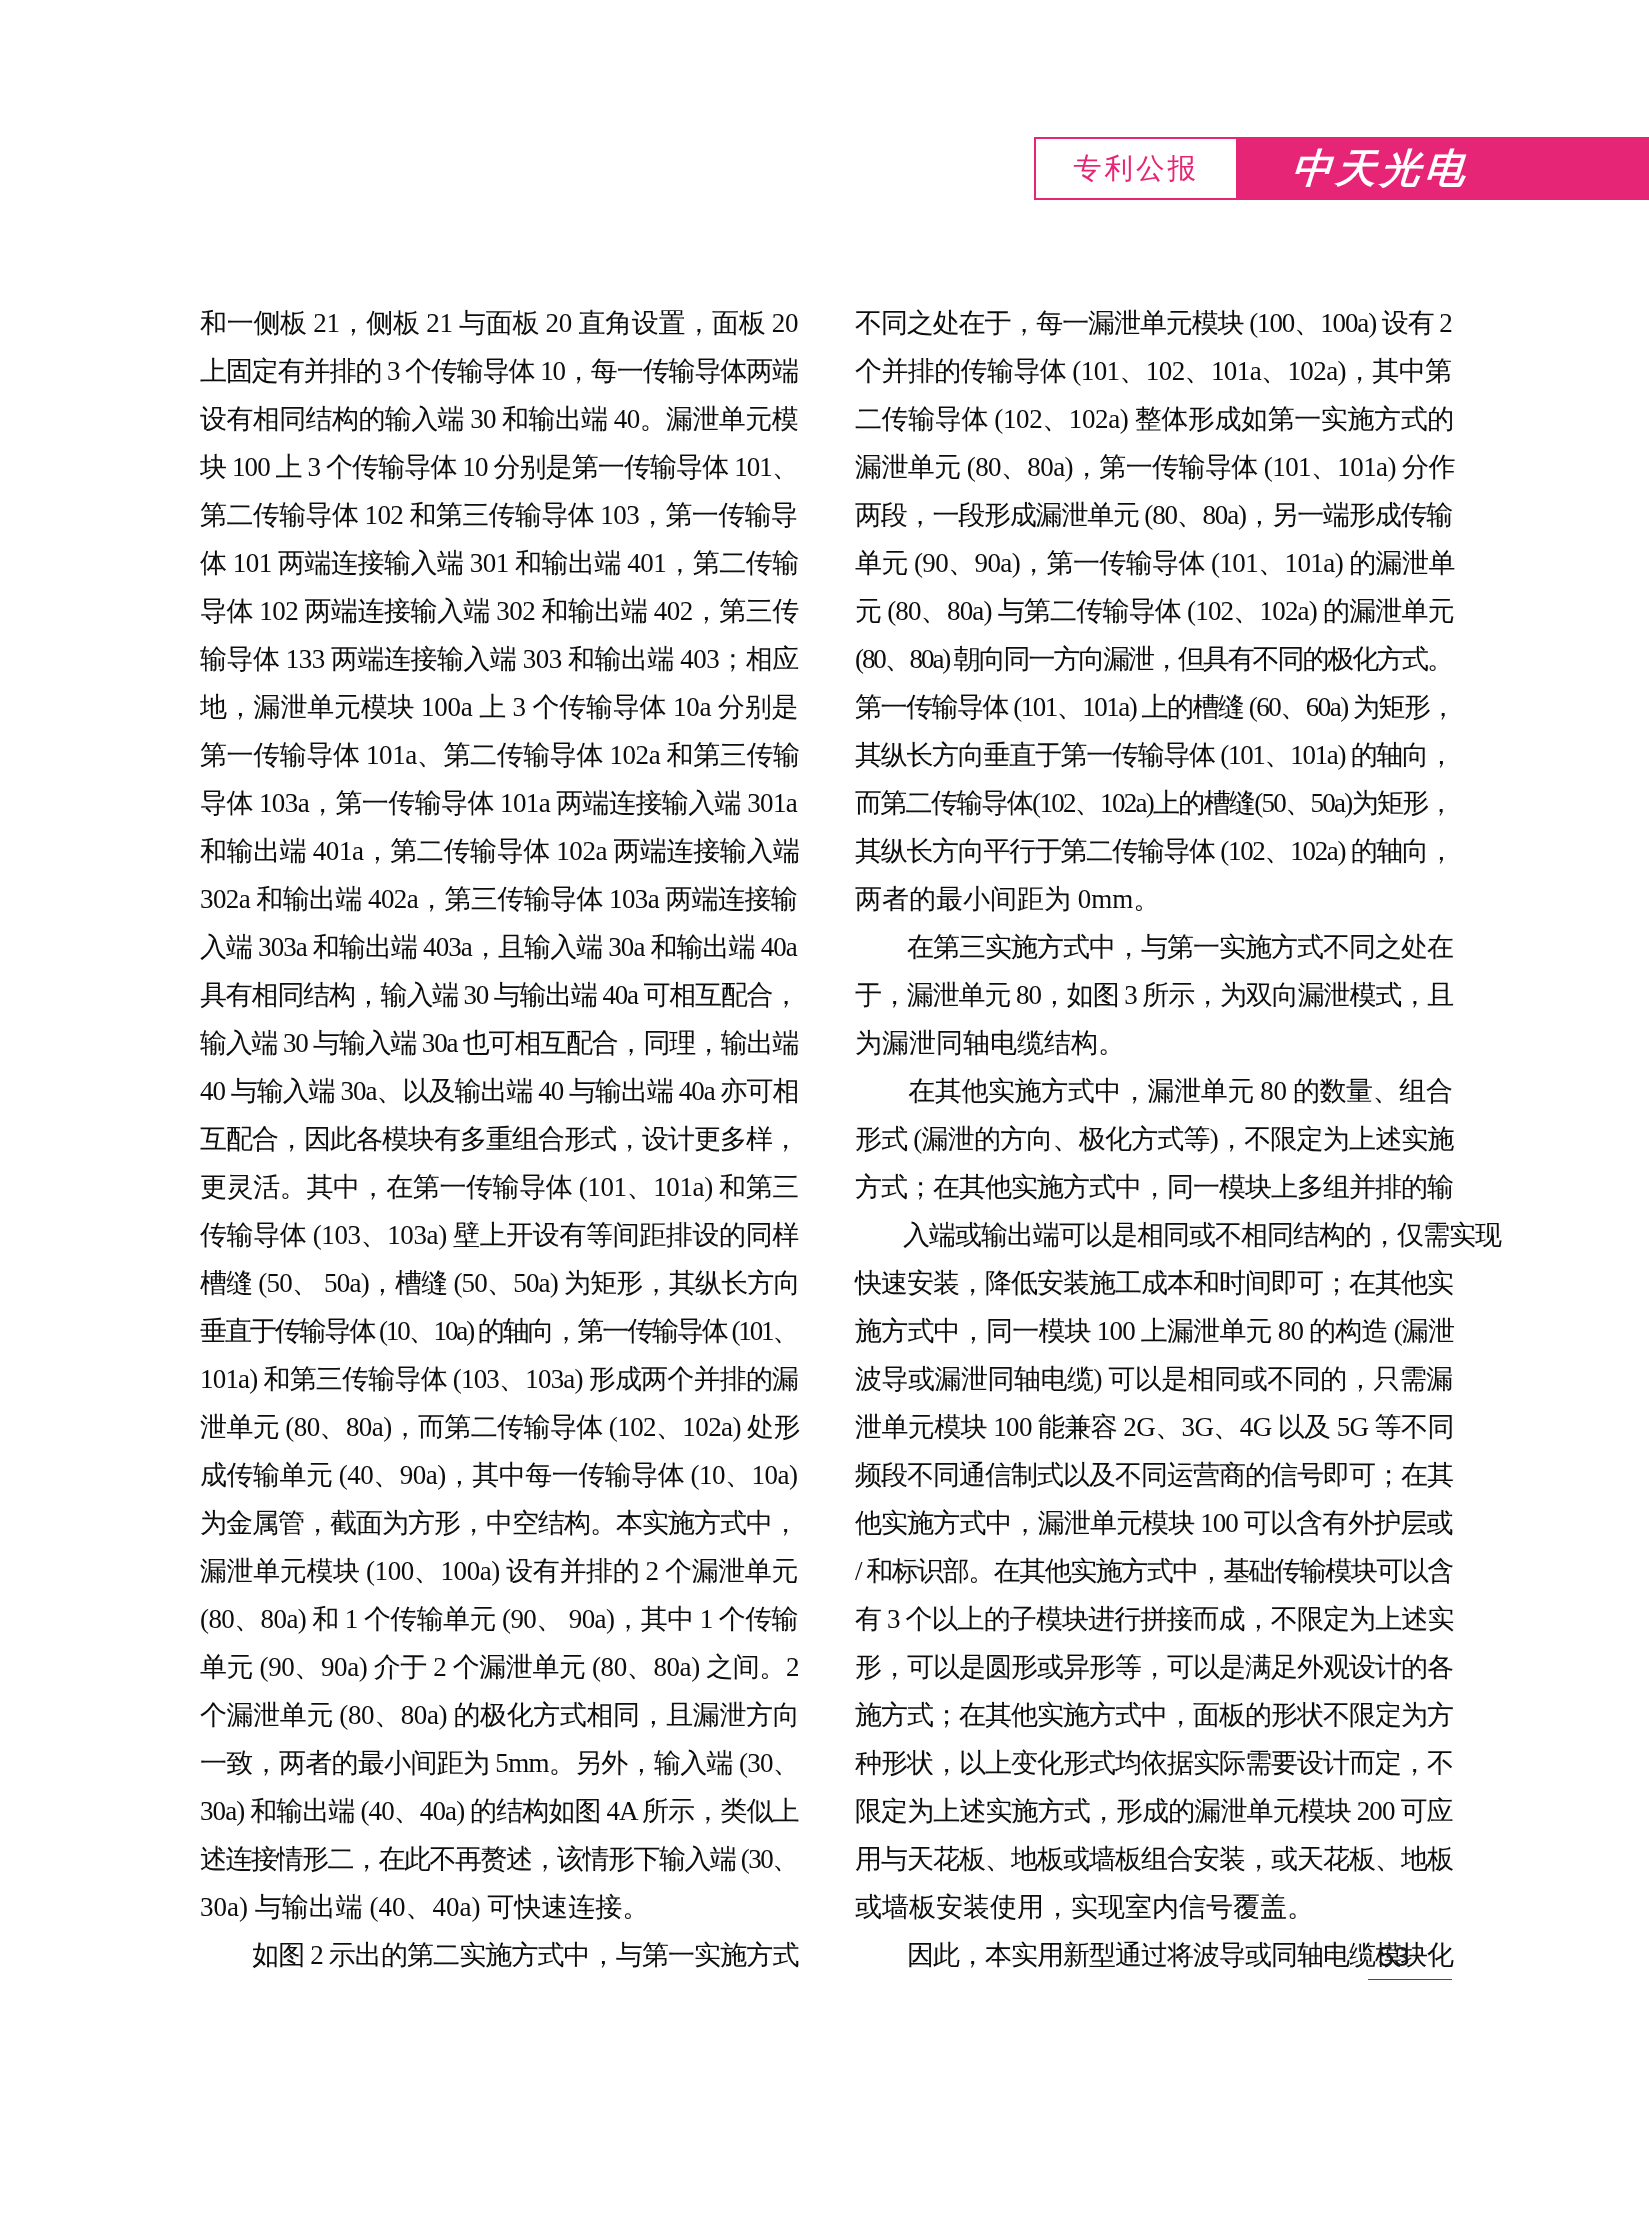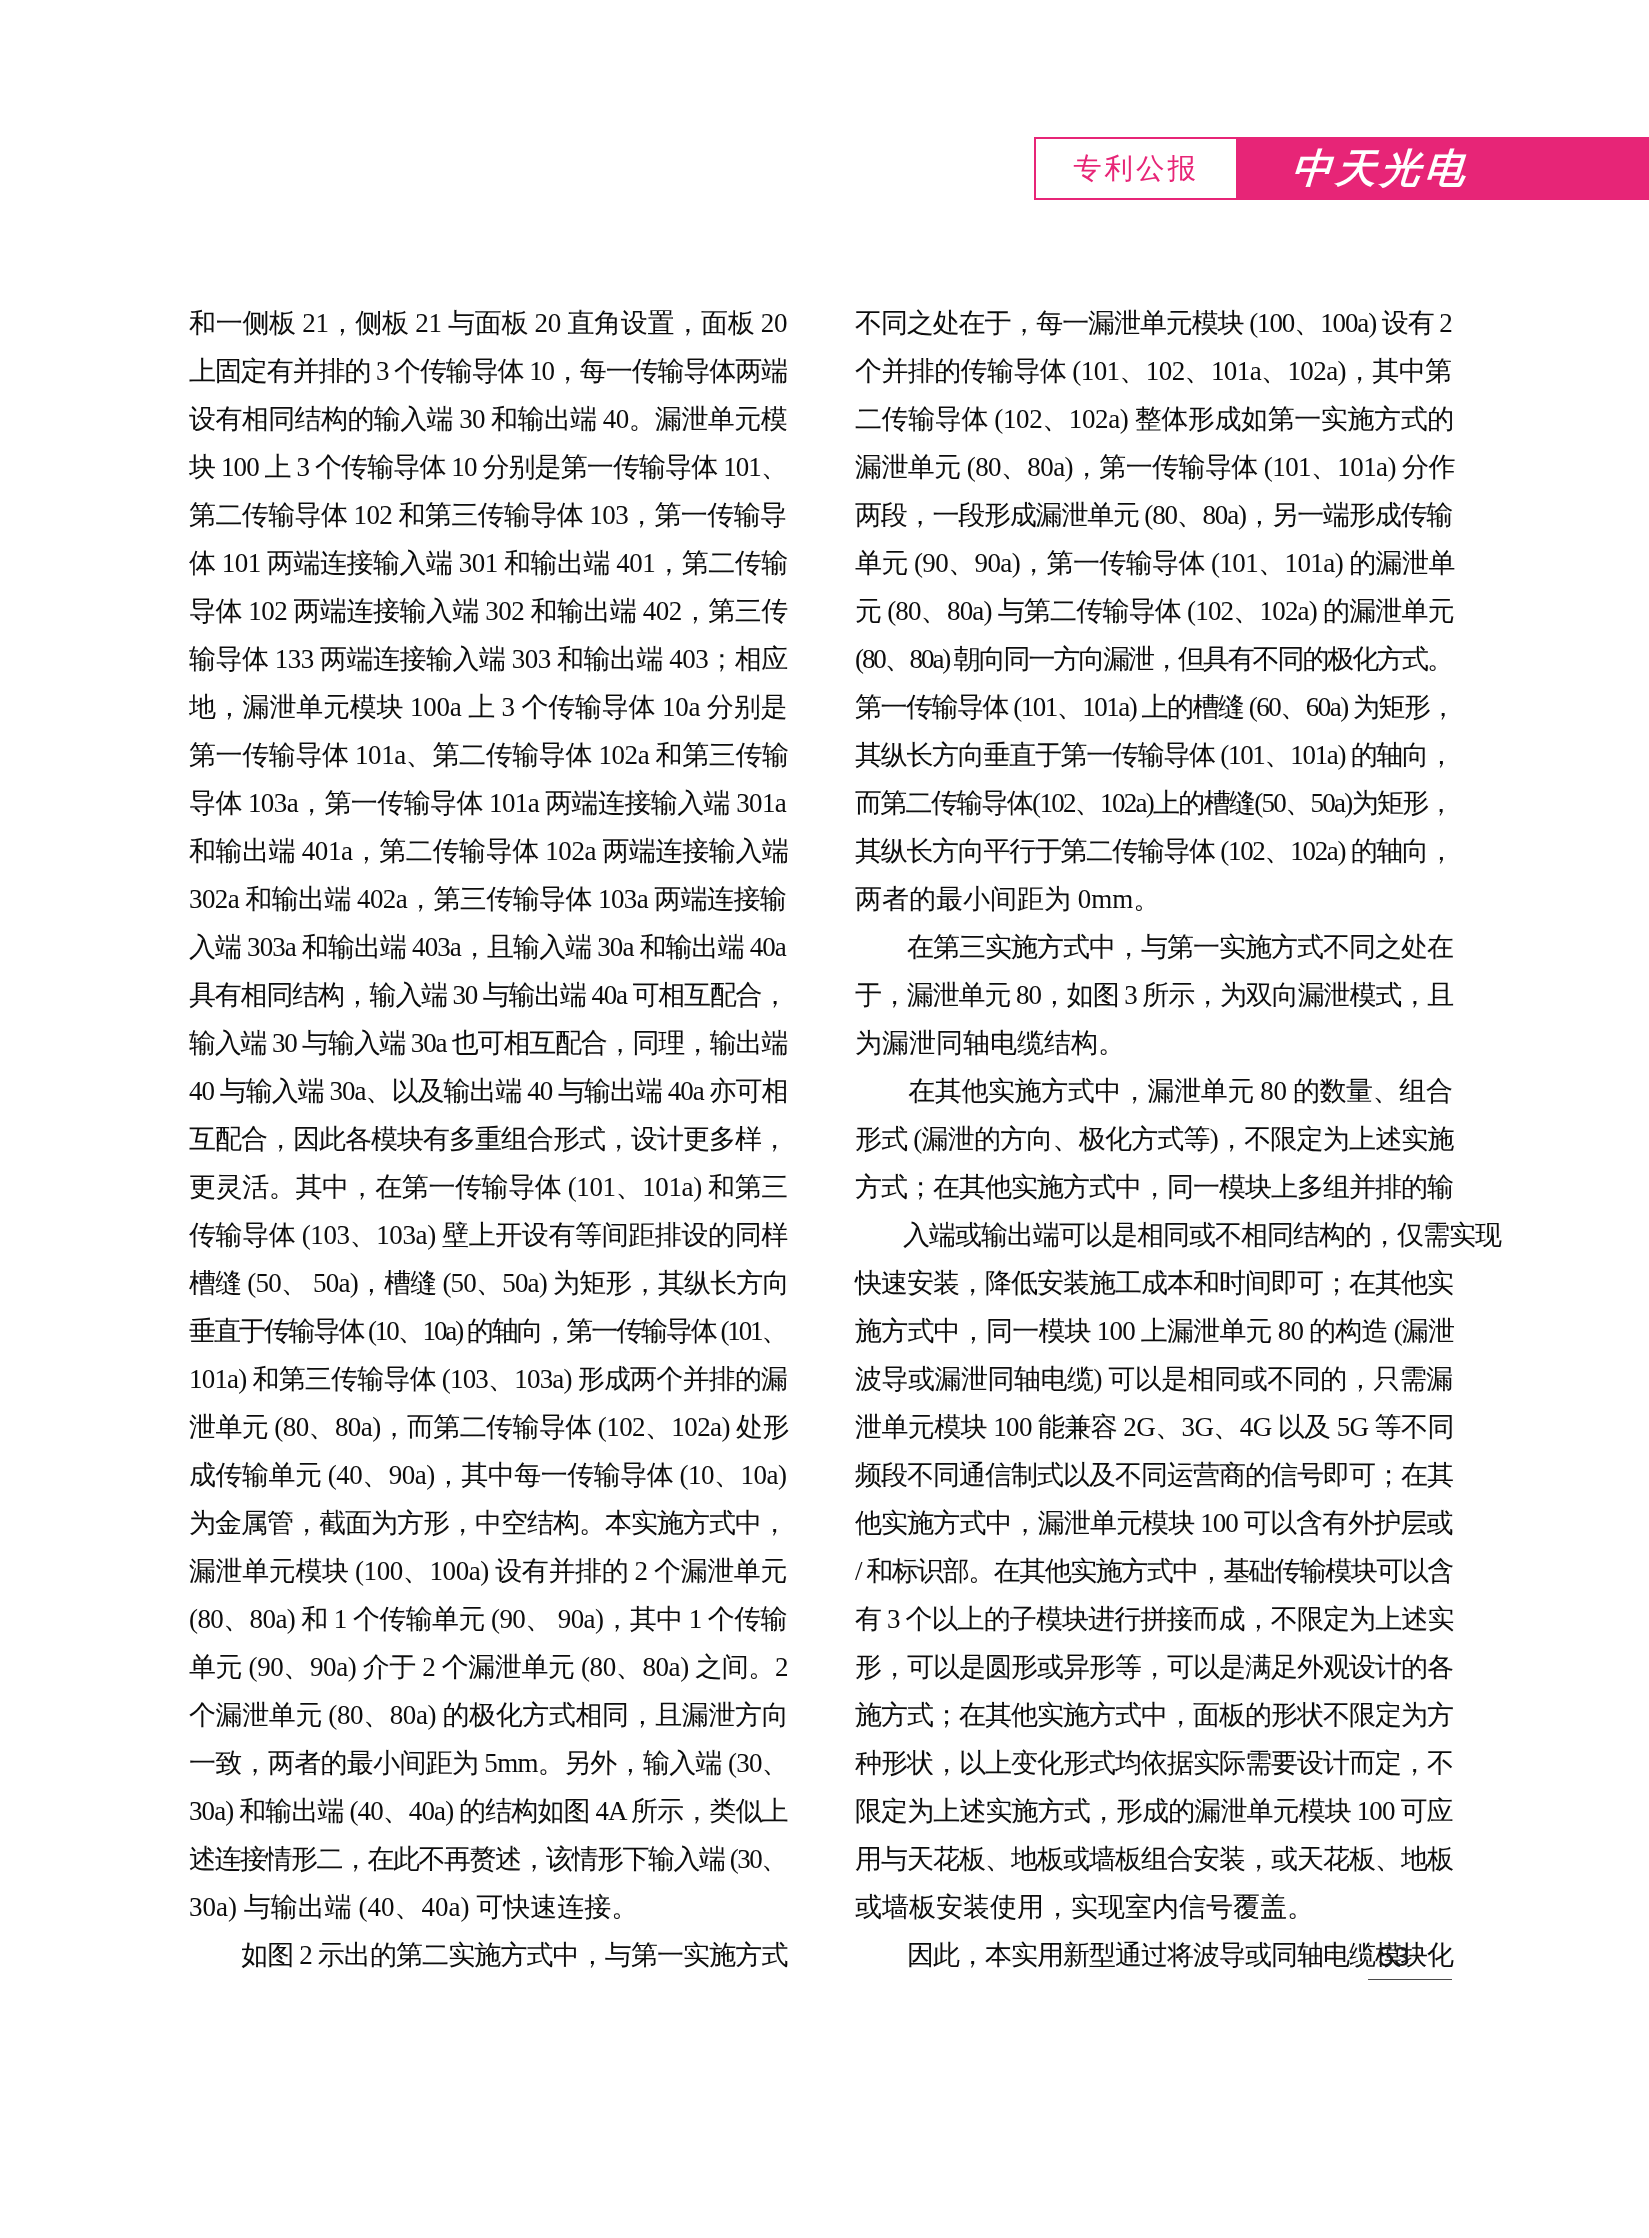--- a/index.html
+++ b/index.html
@@ -41,21 +41,21 @@
     white-space:nowrap;
   }
 
   
   .col{
     position:absolute;top:299px;
     width:600px;
     font-size:27px;line-height:48px;
     text-align:justify;
   }
-  #col-left{left:189px;}
+  #col-left{left:200px;}
   #col-right{left:855px;}
   .text-line{
     width:600px;height:48px;
     white-space:nowrap;
     overflow:visible;
     text-align:justify;
     text-align-last:justify;
   }
   .text-line.para-end{
     text-align-last:left;
@@ -152,21 +152,21 @@
       <div class="text-line" style="letter-spacing: -0.8px; text-align-last: left;">施方式中，同一模块 100 上漏泄单元 80 的构造 (漏泄</div>
       <div class="text-line" style="letter-spacing: -0.5px; text-align-last: left;">波导或漏泄同轴电缆) 可以是相同或不同的，只需漏</div>
       <div class="text-line" style="letter-spacing: -0.6px; text-align-last: left;">泄单元模块 100 能兼容 2G、3G、4G 以及 5G 等不同</div>
       <div class="text-line" style="letter-spacing: -1px; text-align-last: left;">频段不同通信制式以及不同运营商的信号即可；在其</div>
       <div class="text-line" style="letter-spacing: -0.9px; text-align-last: left;">他实施方式中，漏泄单元模块 100 可以含有外护层或</div>
       <div class="text-line" style="letter-spacing: -1.5px; text-align-last: left;">/ 和标识部。在其他实施方式中，基础传输模块可以含</div>
       <div class="text-line" style="letter-spacing: -0.9px; text-align-last: left;">有 3 个以上的子模块进行拼接而成，不限定为上述实</div>
       <div class="text-line" style="letter-spacing: -1px; text-align-last: left;">形，可以是圆形或异形等，可以是满足外观设计的各</div>
       <div class="text-line" style="letter-spacing: -1px; text-align-last: left;">施方式；在其他实施方式中，面板的形状不限定为方</div>
       <div class="text-line" style="letter-spacing: -1px; text-align-last: left;">种形状，以上变化形式均依据实际需要设计而定，不</div>
-      <div class="text-line" style="letter-spacing: -0.9px; text-align-last: left;">限定为上述实施方式，形成的漏泄单元模块 100 可应</div>
+      <div class="text-line" style="letter-spacing: -0.9px; text-align-last: left;">限定为上述实施方式，形成的漏泄单元模块 200 可应</div>
       <div class="text-line" style="letter-spacing: -1px; text-align-last: left;">用与天花板、地板或墙板组合安装，或天花板、地板</div>
       <div class="text-line para-end">或墙板安装使用，实现室内信号覆盖。</div>
       <div class="text-line" style="letter-spacing: -1px; text-align-last: left;">　　因此，本实用新型通过将波导或同轴电缆模块化</div>
     </div>
 
   <div id="pagenum-wrap">
     <span class="pagenum">53</span>
     <span class="bar bar1"></span>
     <span class="bar bar2"></span>
     <span class="bar bar3"></span>

